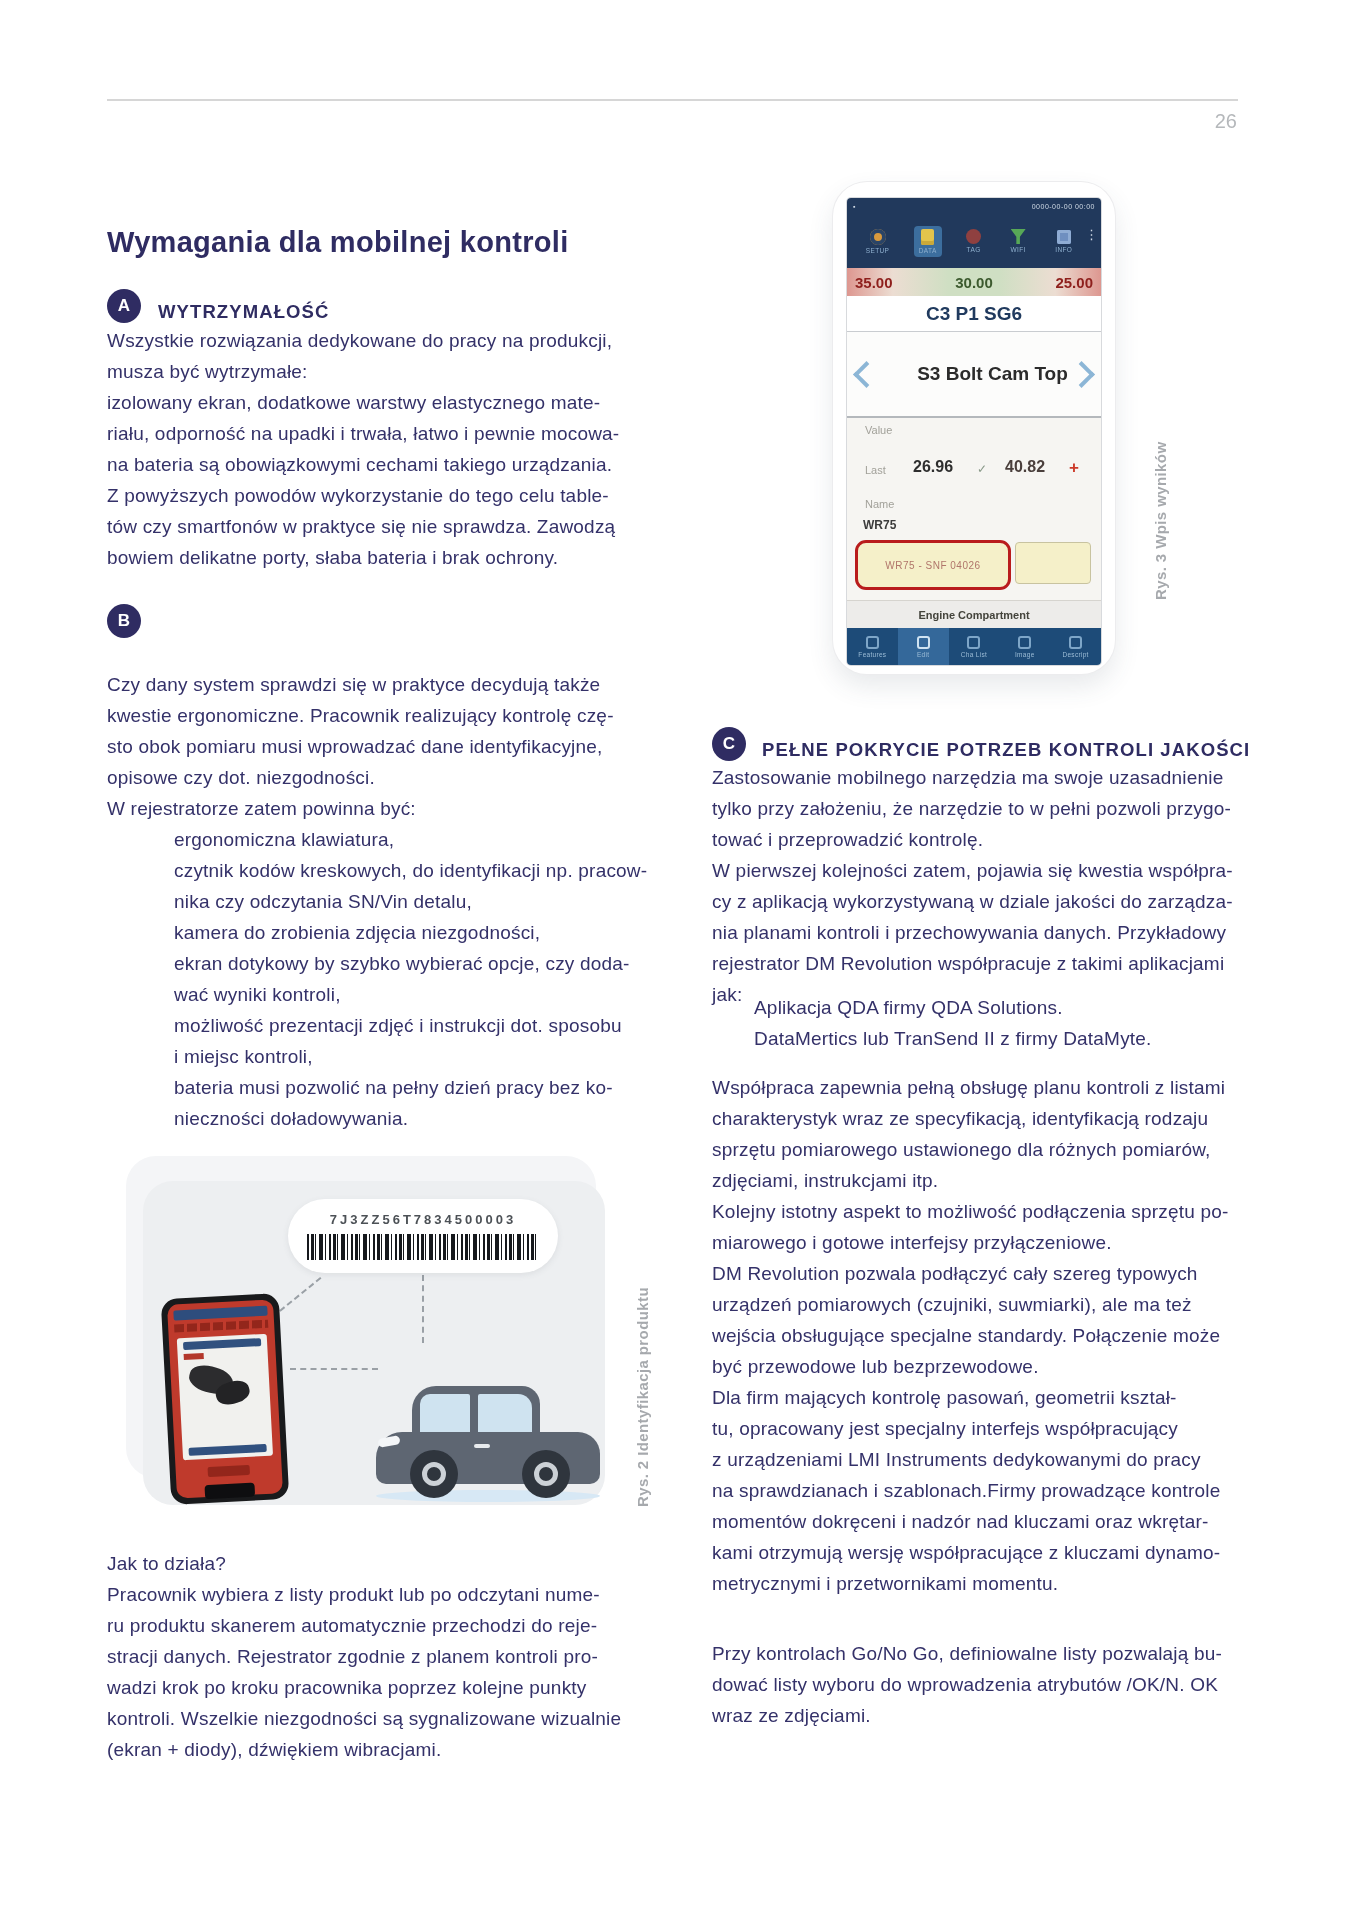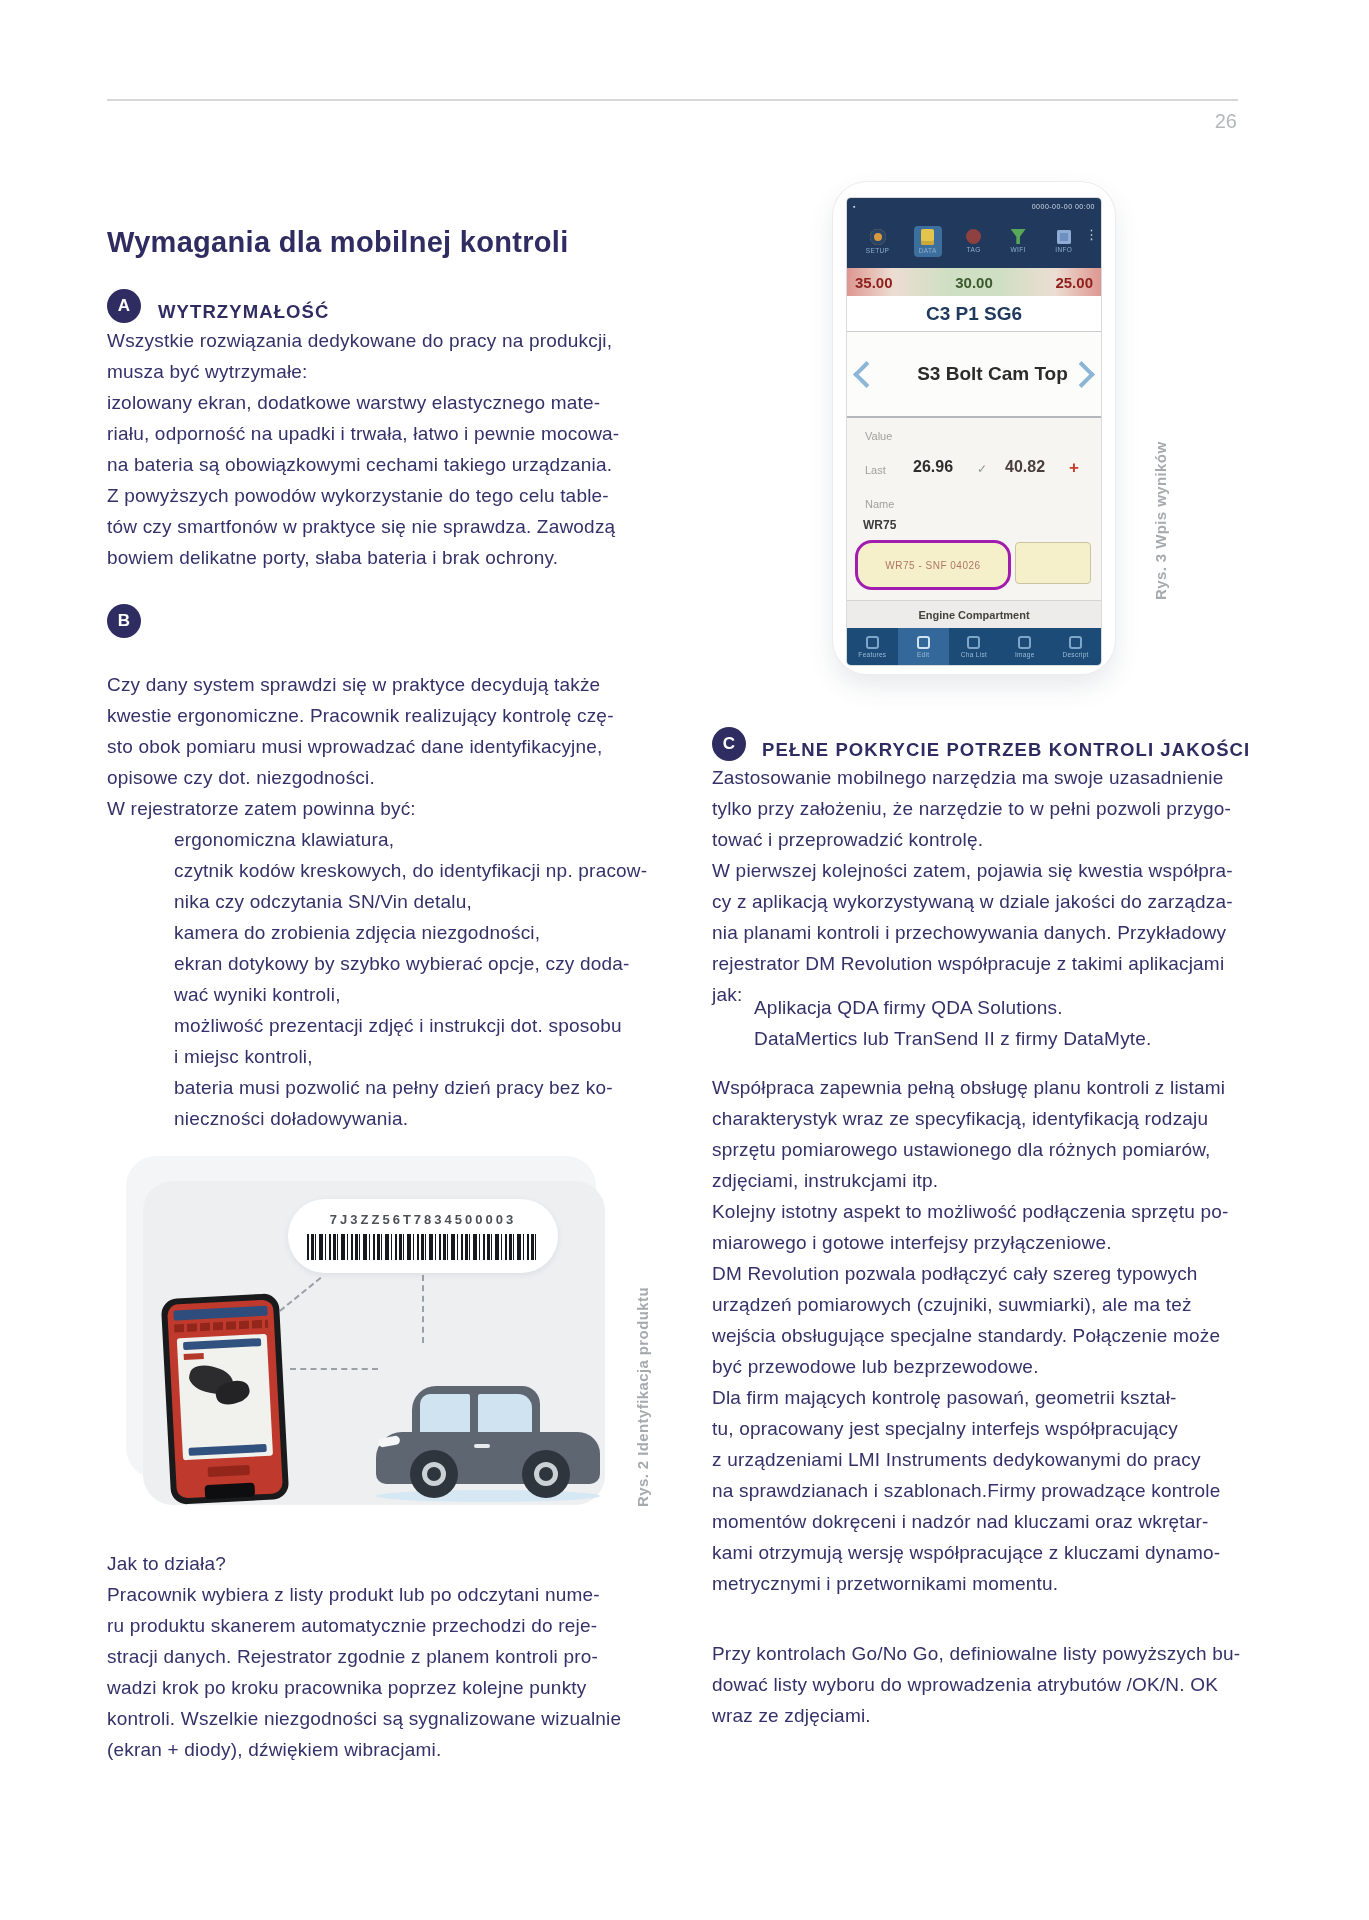--- a/index.html
+++ b/index.html
@@ -97,21 +97,21 @@
   .chev{width:15px;height:15px;border-left:4px solid #8cb6d6;border-bottom:4px solid #8cb6d6;}
   .chev.left{transform:rotate(45deg);}
   .chev.right{transform:rotate(225deg);}
   .p-char{font-size:19px;font-weight:700;color:#2b2b2b;margin-left:37px;}
   .p-measure{flex:1;background:#f6f5f2;position:relative;}
   .m-label{position:absolute;font-size:11px;color:#a2a19a;}
   .m-val{position:absolute;font-size:16px;font-weight:700;color:#2e2e2e;}
   .m-check{position:absolute;font-size:12px;color:#8a9a8a;}
   .m-plus{position:absolute;font-size:17px;font-weight:700;color:#cc3b2a;}
   .m-sn{position:absolute;font-size:12px;font-weight:700;color:#3c3c3c;}
-  .ybox{position:absolute;background:#f5f0c9;border:3px solid #a21caf;border-radius:17px;display:flex;align-items:center;justify-content:center;}
+  .ybox{position:absolute;background:#f5f0c9;border:3px solid #b91c1c;border-radius:11px;display:flex;align-items:center;justify-content:center;}
   .ybox span{font-size:10px;color:#b0756a;letter-spacing:.5px;}
   .ybox2{position:absolute;background:#f5f0c9;border:1px solid #c8c3a0;border-radius:4px;}
   .p-caption{height:28px;background:#edecea;border-top:1px solid #d6d4cf;display:flex;align-items:center;justify-content:center;
     font-size:11px;font-weight:700;color:#44443c;box-sizing:border-box;}
   .p-nav{height:37px;background:var(--nav-navy);display:flex;}
   .nav-item{flex:1;display:flex;flex-direction:column;align-items:center;justify-content:center;gap:2px;}
   .nav-item.active{background:#34689a;}
   .nav-ic{width:13px;height:13px;border:2px solid #7ea6c8;border-radius:3px;box-sizing:border-box;}
   .nav-item.active .nav-ic{border-color:#cfe3f2;}
   .nav-label{font-size:6.5px;color:#9cbcd6;letter-spacing:.3px;}
@@ -249,21 +249,21 @@
 
       <div class="p-program">C3 P1 SG6</div>
 
       <div class="p-carousel">
         <div class="chev left"></div>
         <div class="p-char">S3 Bolt Cam Top</div>
         <div class="chev right"></div>
       </div>
 
       <div class="p-measure">
-        <div class="m-label" style="left:18px;top:12px;">Value</div>
+        <div class="m-label" style="left:18px;top:6px;">Value</div>
         <div class="m-label" style="left:18px;top:46px;">Last</div>
         <div class="m-val" style="left:66px;top:40px;">26.96</div>
         <div class="m-check" style="left:130px;top:44px;">✓</div>
         <div class="m-val" style="left:158px;top:40px;color:#4a3f3c;">40.82</div>
         <div class="m-plus" style="left:222px;top:40px;">+</div>
         <div class="m-label" style="left:18px;top:80px;">Name</div>
         <div class="m-sn" style="left:16px;top:100px;">WR75</div>
         <div class="ybox" style="left:8px;top:122px;width:150px;height:44px;">
           <span>WR75 - SNF 04026</span>
         </div>
@@ -322,17 +322,17 @@
 urządzeń pomiarowych (czujniki, suwmiarki), ale ma też
 wejścia obsługujące specjalne standardy. Połączenie może
 być przewodowe lub bezprzewodowe.
 Dla firm mających kontrolę pasowań, geometrii kształ-
 tu, opracowany jest specjalny interfejs współpracujący
 z urządzeniami LMI Instruments dedykowanymi do pracy
 na sprawdzianach i szablonach.Firmy prowadzące kontrole
 momentów dokręceni i nadzór nad kluczami oraz wkrętar-
 kami otrzymują wersję współpracujące z kluczami dynamo-
 metrycznymi i przetwornikami momentu.</div>
-  <div class="abs body-text" style="left:712px;top:1638px;width:560px;">Przy kontrolach Go/No Go, definiowalne listy powyższych bu-
+  <div class="abs body-text" style="left:712px;top:1638px;width:560px;">Przy kontrolach Go/No Go, definiowalne listy pozwalają bu-
 dować listy wyboru do wprowadzenia atrybutów /OK/N. OK
 wraz ze zdjęciami.</div>
 
 </div>
 
 </body></html>

